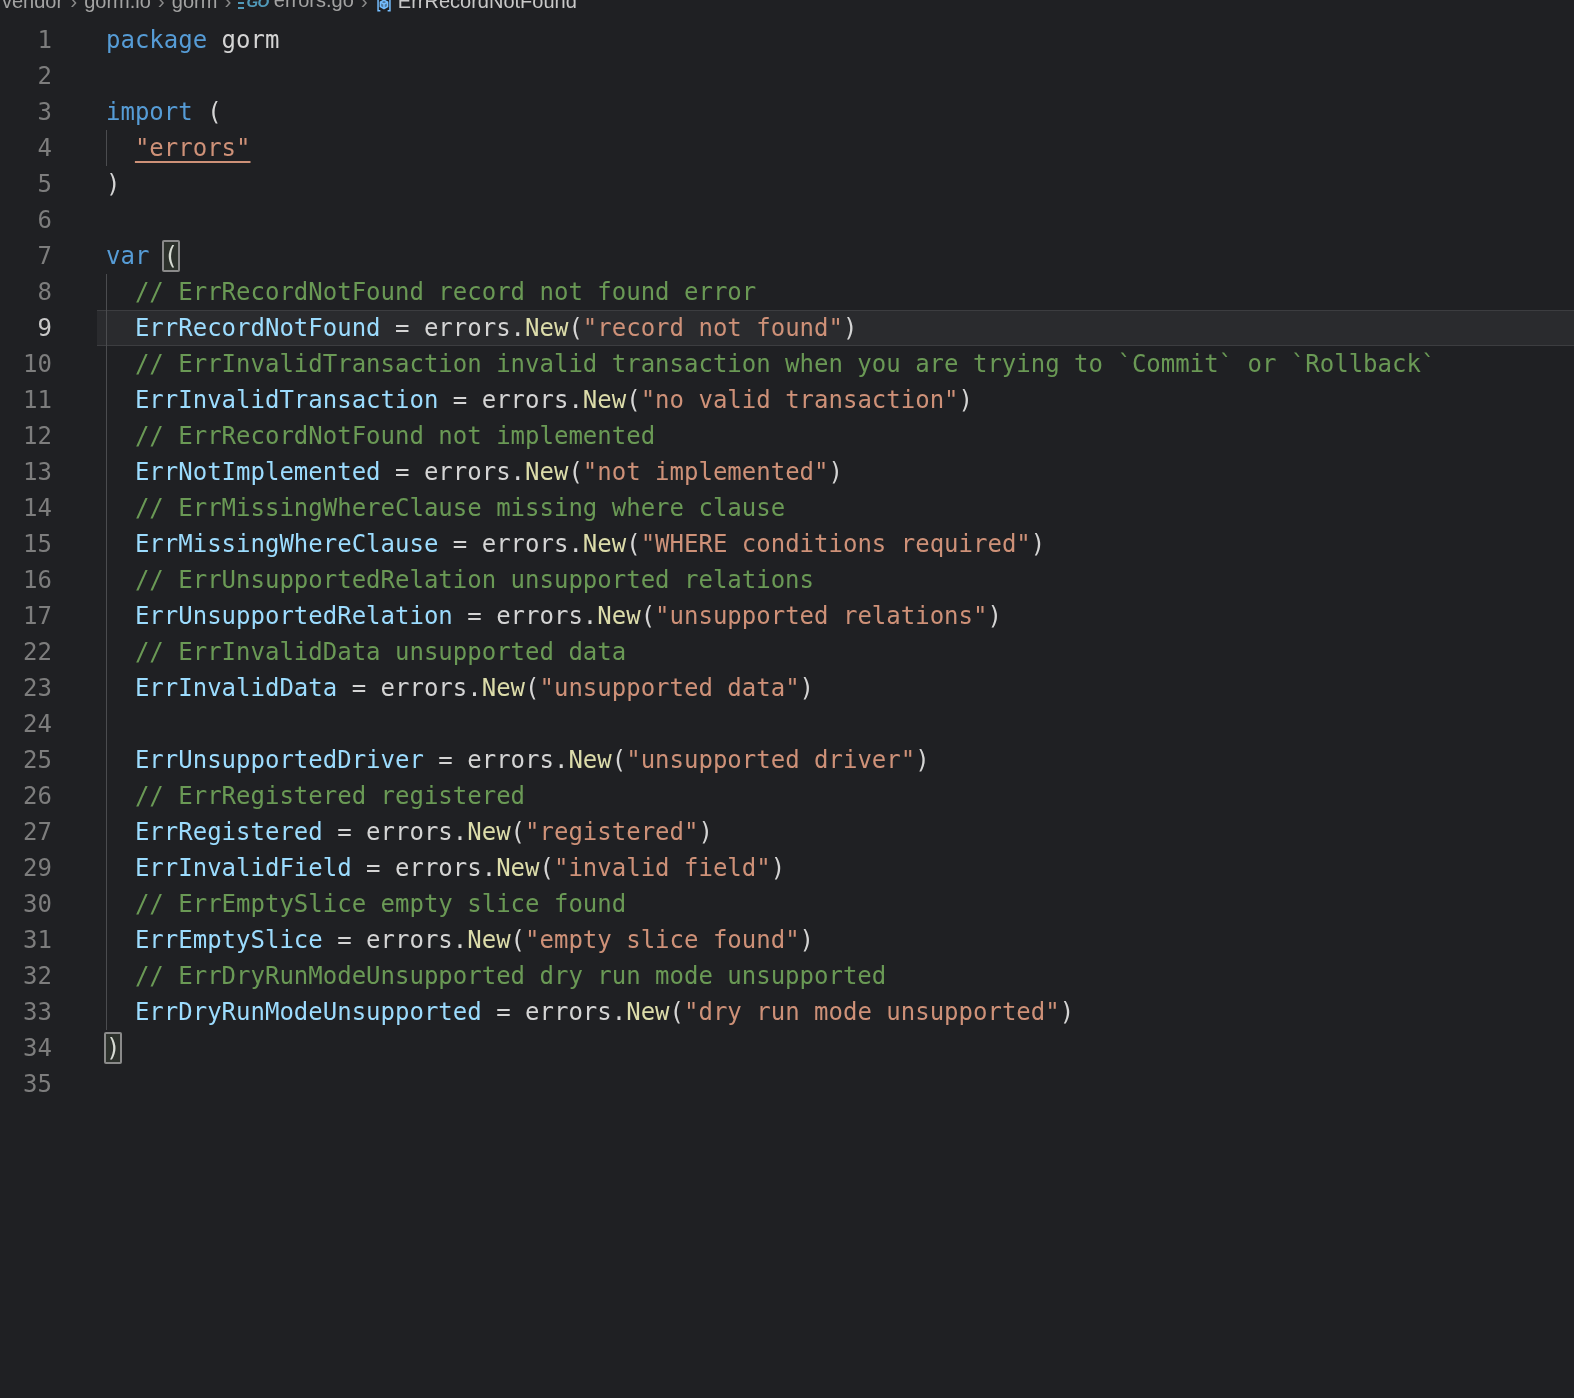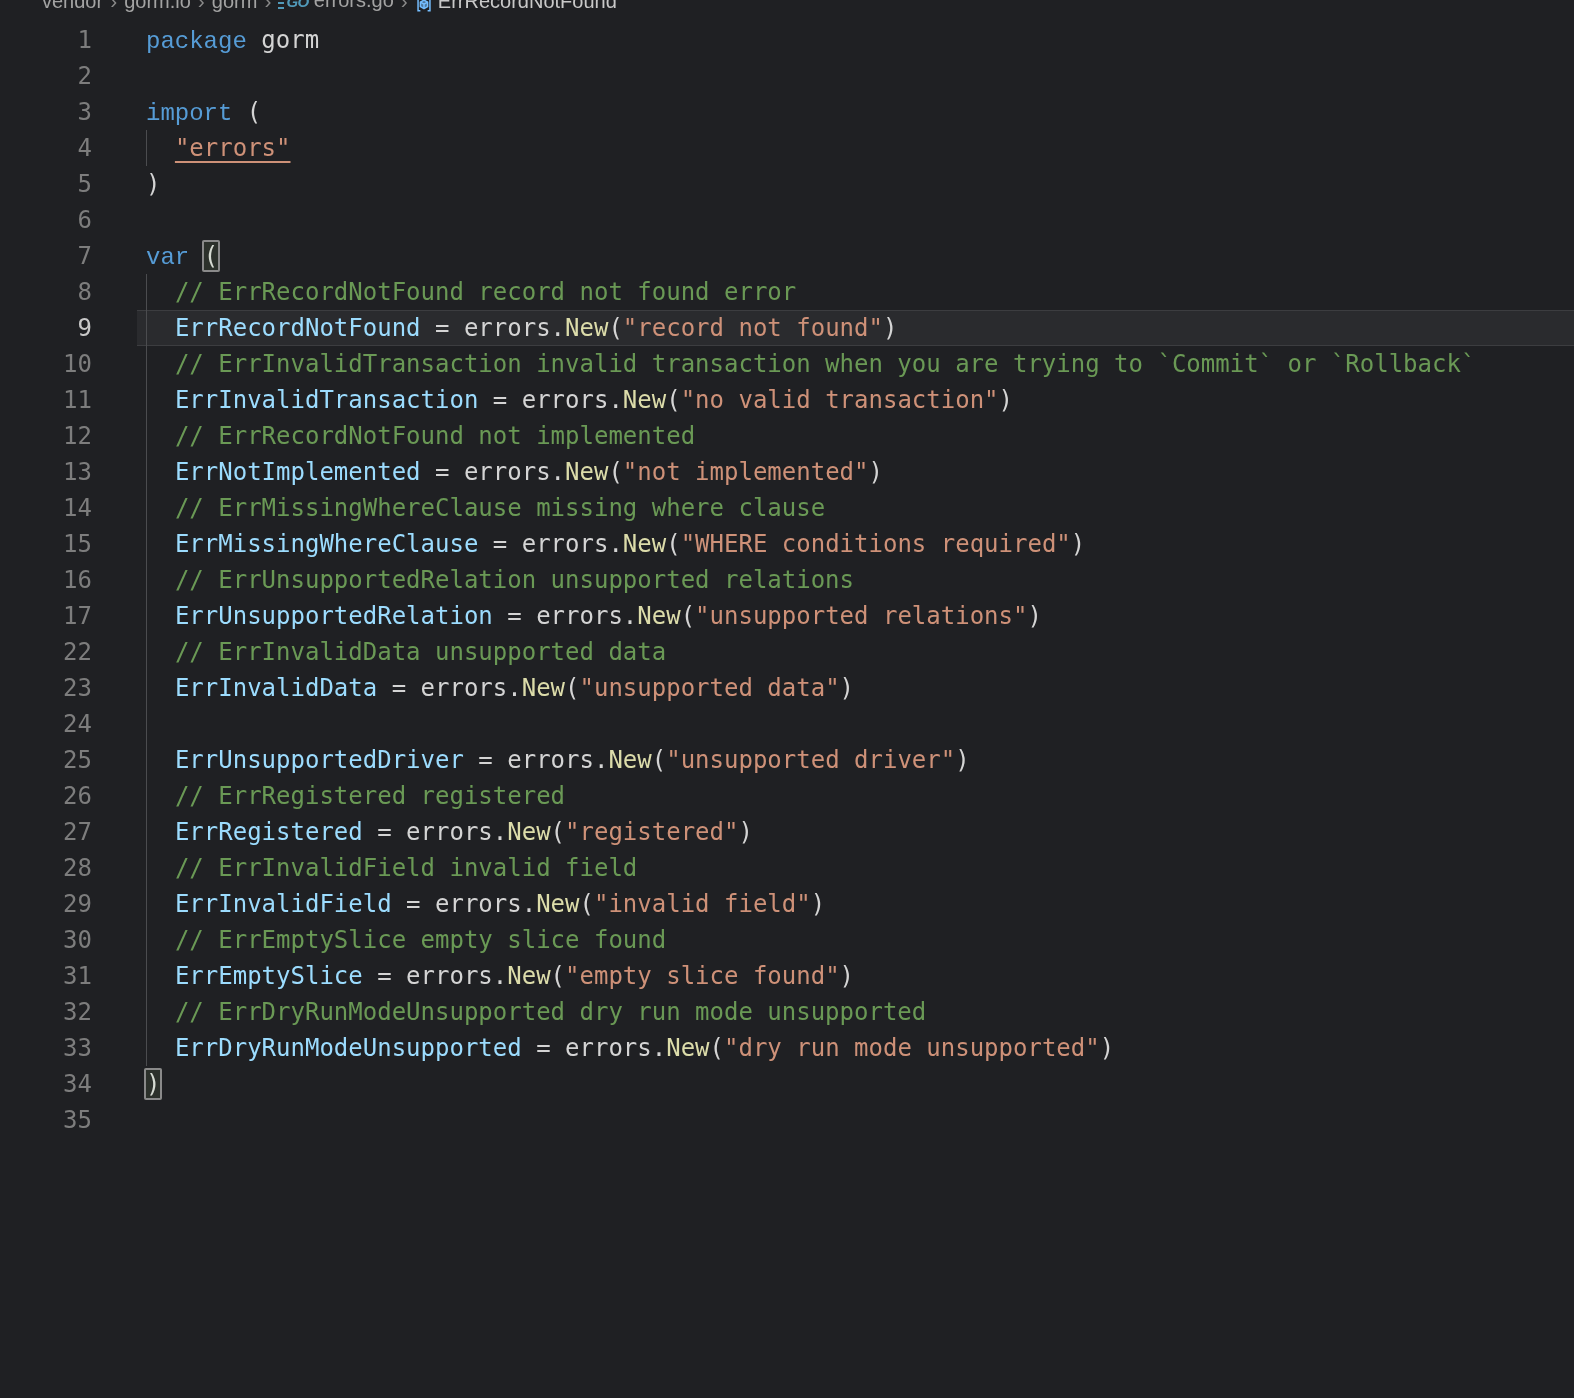--- a/index.html
+++ b/index.html
@@ -7,21 +7,21 @@
     --function:#dcdcaa; --string:#ce9178; --comment:#6a9955; --line-number:#7d7d7d;
     --active-line-number:#c8c8c8; --go-blue:#519aba; --symbol-blue:#75beff;
   }
   *{box-sizing:border-box;}
   html,body{margin:0;padding:0;}
   body{
     width:1574px;height:1398px;overflow:hidden;
     background:var(--background);
     font-family:"DejaVu Sans Mono","Liberation Mono",monospace;
   }
-  .app{width:100%;height:100%;position:relative;padding-left:40px;}
+  .app{width:100%;height:100%;position:relative;}
 
   
   .breadcrumb{
     position:relative;height:16px;overflow:hidden;
     font-family:"Liberation Sans","DejaVu Sans",sans-serif;
   }
   .bc-row{
     position:absolute;left:2px;top:-11px;height:24px;
     display:flex;align-items:center;gap:6px;white-space:nowrap;
     font-size:20px;line-height:24px;color:#a3a3a3;
@@ -47,21 +47,21 @@
     color:var(--line-number);user-select:none;
   }
   .lc{flex:1;position:relative;padding-left:9px;white-space:pre;}
   .line.active .ln{color:var(--active-line-number);}
   .line.active .lc{
     background:#2a2b2e;
     box-shadow:inset 0 1px 0 #3c3d40, inset 0 -1px 0 #3c3d40;
   }
   .guide{position:absolute;left:9px;top:0;height:36px;width:1px;background:#4b4c4f;}
 
-  .tok.kw{color:var(--keyword);font-family:Liberation Mono, monospace;}
+  .tok.kw{color:var(--keyword);}
   .tok.pl{color:var(--plain);}
   .tok.vr{color:var(--variable);}
   .tok.fn{color:var(--function);}
   .tok.st{color:var(--string);}
   .tok.cm{color:var(--comment);}
   .tok.lk{
     color:var(--string);
     text-decoration:underline;text-decoration-thickness:2px;text-underline-offset:5px;
     cursor:pointer;
   }
@@ -180,24 +180,20 @@
       </div>
       <div class="line">
         <div class="ln">26</div>
         <div class="lc"><span class="guide"></span><span class="tok pl">  </span><span class="tok cm">// ErrRegistered registered</span></div>
       </div>
       <div class="line">
         <div class="ln">27</div>
         <div class="lc"><span class="guide"></span><span class="tok pl">  </span><span class="tok vr">ErrRegistered</span><span class="tok pl"> = errors.</span><span class="tok fn">New</span><span class="tok pl">(</span><span class="tok st">"registered"</span><span class="tok pl">)</span></div>
       </div>
       <div class="line">
-        <div class="ln">28</div>
-        <div class="lc"><span class="guide"></span><span class="tok pl">  </span><span class="tok cm">// ErrInvalidField invalid field</span></div>
-      </div>
-      <div class="line">
         <div class="ln">29</div>
         <div class="lc"><span class="guide"></span><span class="tok pl">  </span><span class="tok vr">ErrInvalidField</span><span class="tok pl"> = errors.</span><span class="tok fn">New</span><span class="tok pl">(</span><span class="tok st">"invalid field"</span><span class="tok pl">)</span></div>
       </div>
       <div class="line">
         <div class="ln">30</div>
         <div class="lc"><span class="guide"></span><span class="tok pl">  </span><span class="tok cm">// ErrEmptySlice empty slice found</span></div>
       </div>
       <div class="line">
         <div class="ln">31</div>
         <div class="lc"><span class="guide"></span><span class="tok pl">  </span><span class="tok vr">ErrEmptySlice</span><span class="tok pl"> = errors.</span><span class="tok fn">New</span><span class="tok pl">(</span><span class="tok st">"empty slice found"</span><span class="tok pl">)</span></div>

